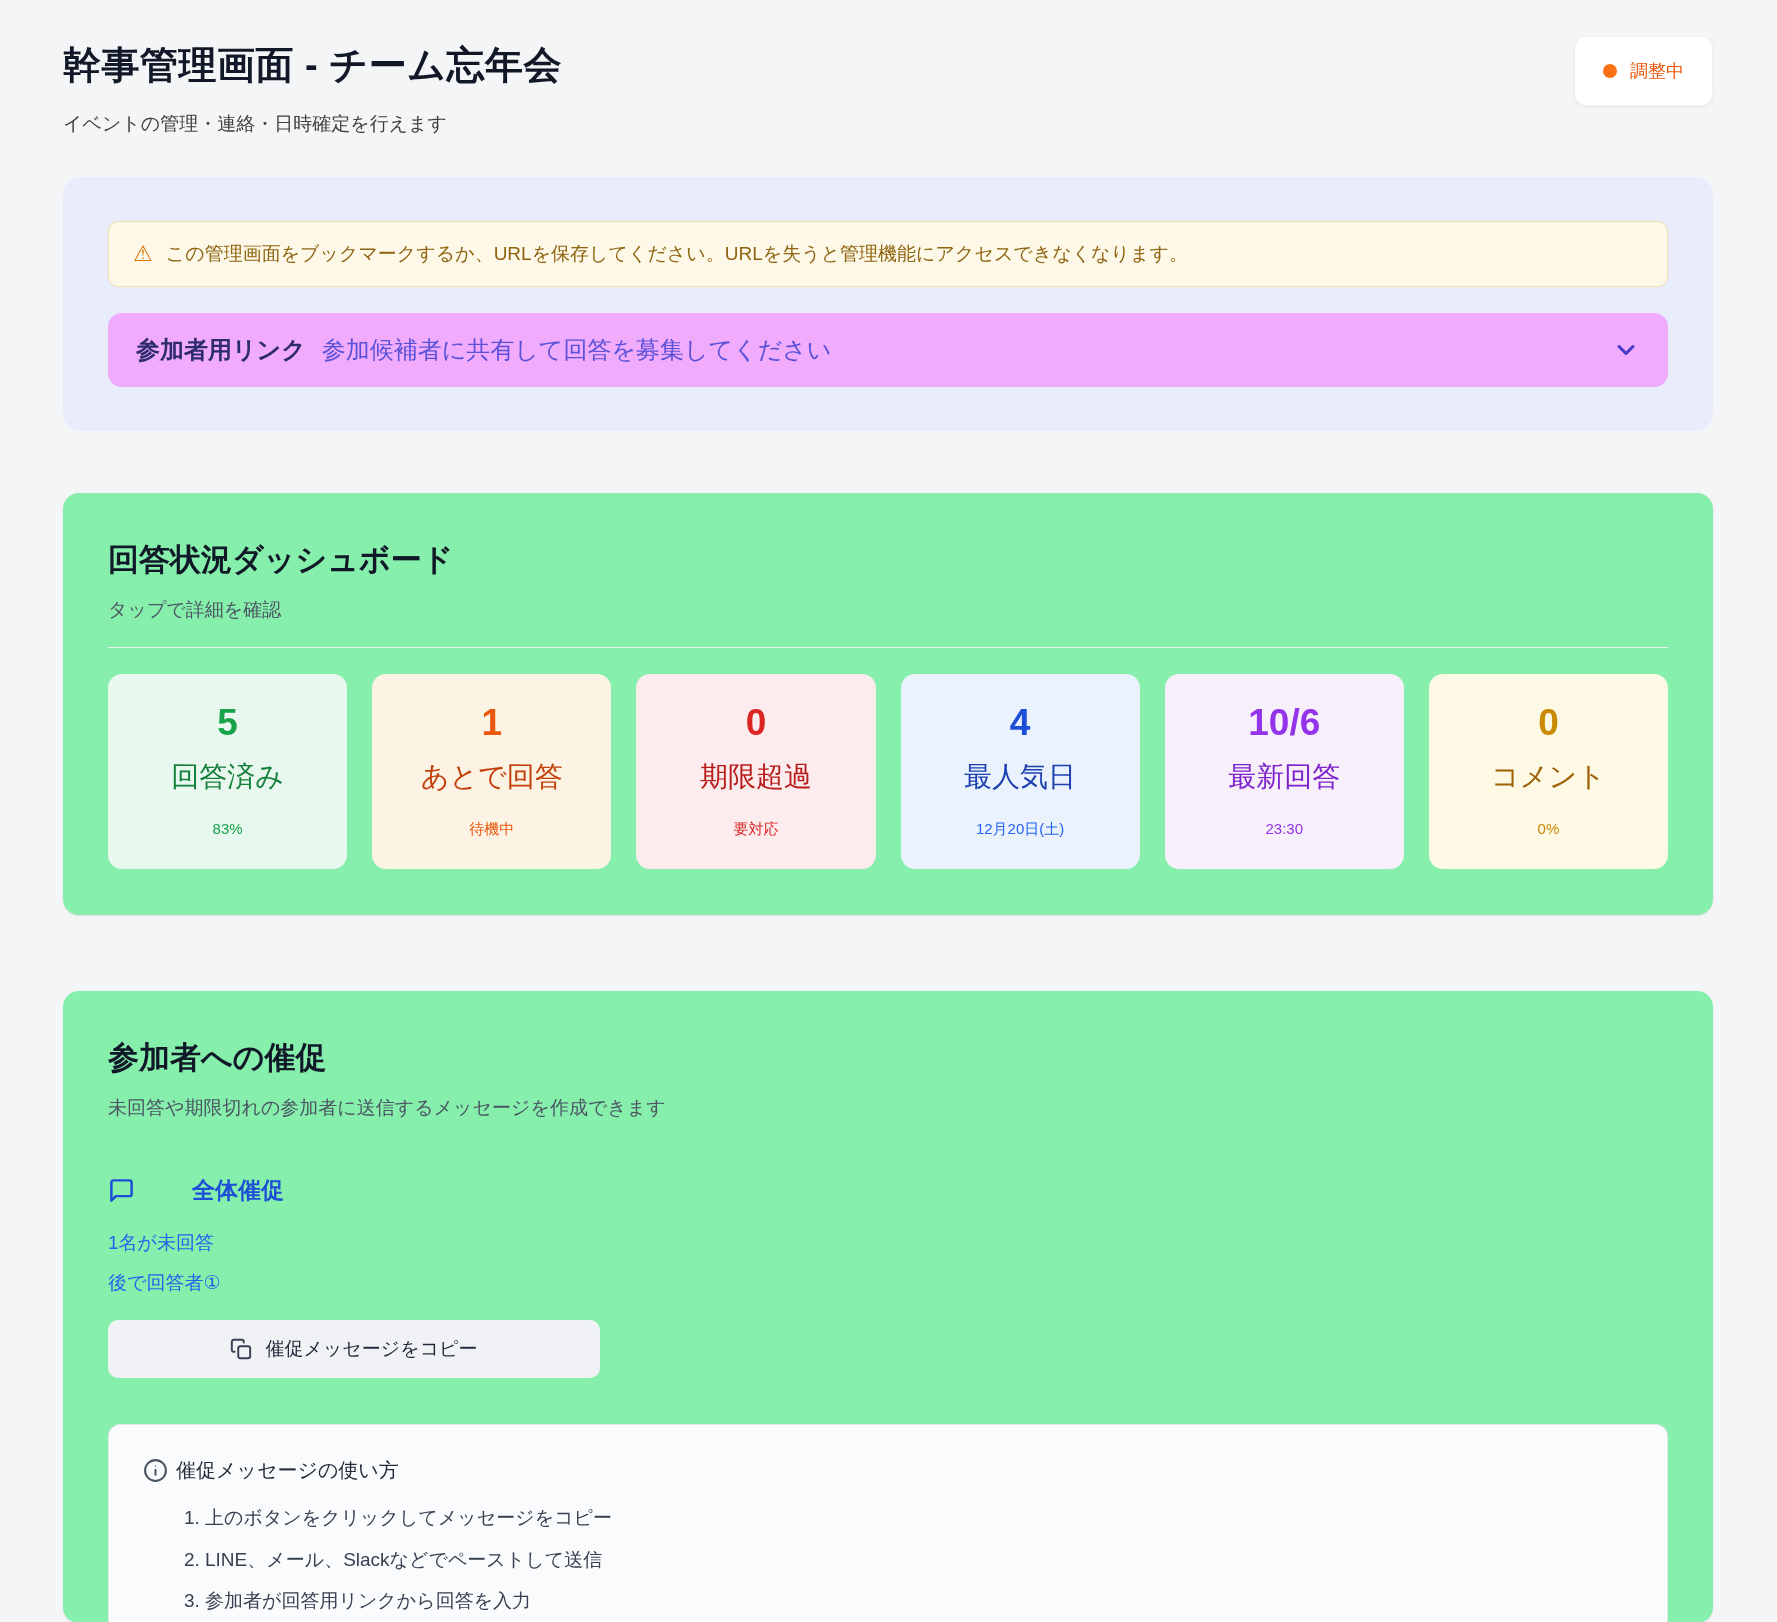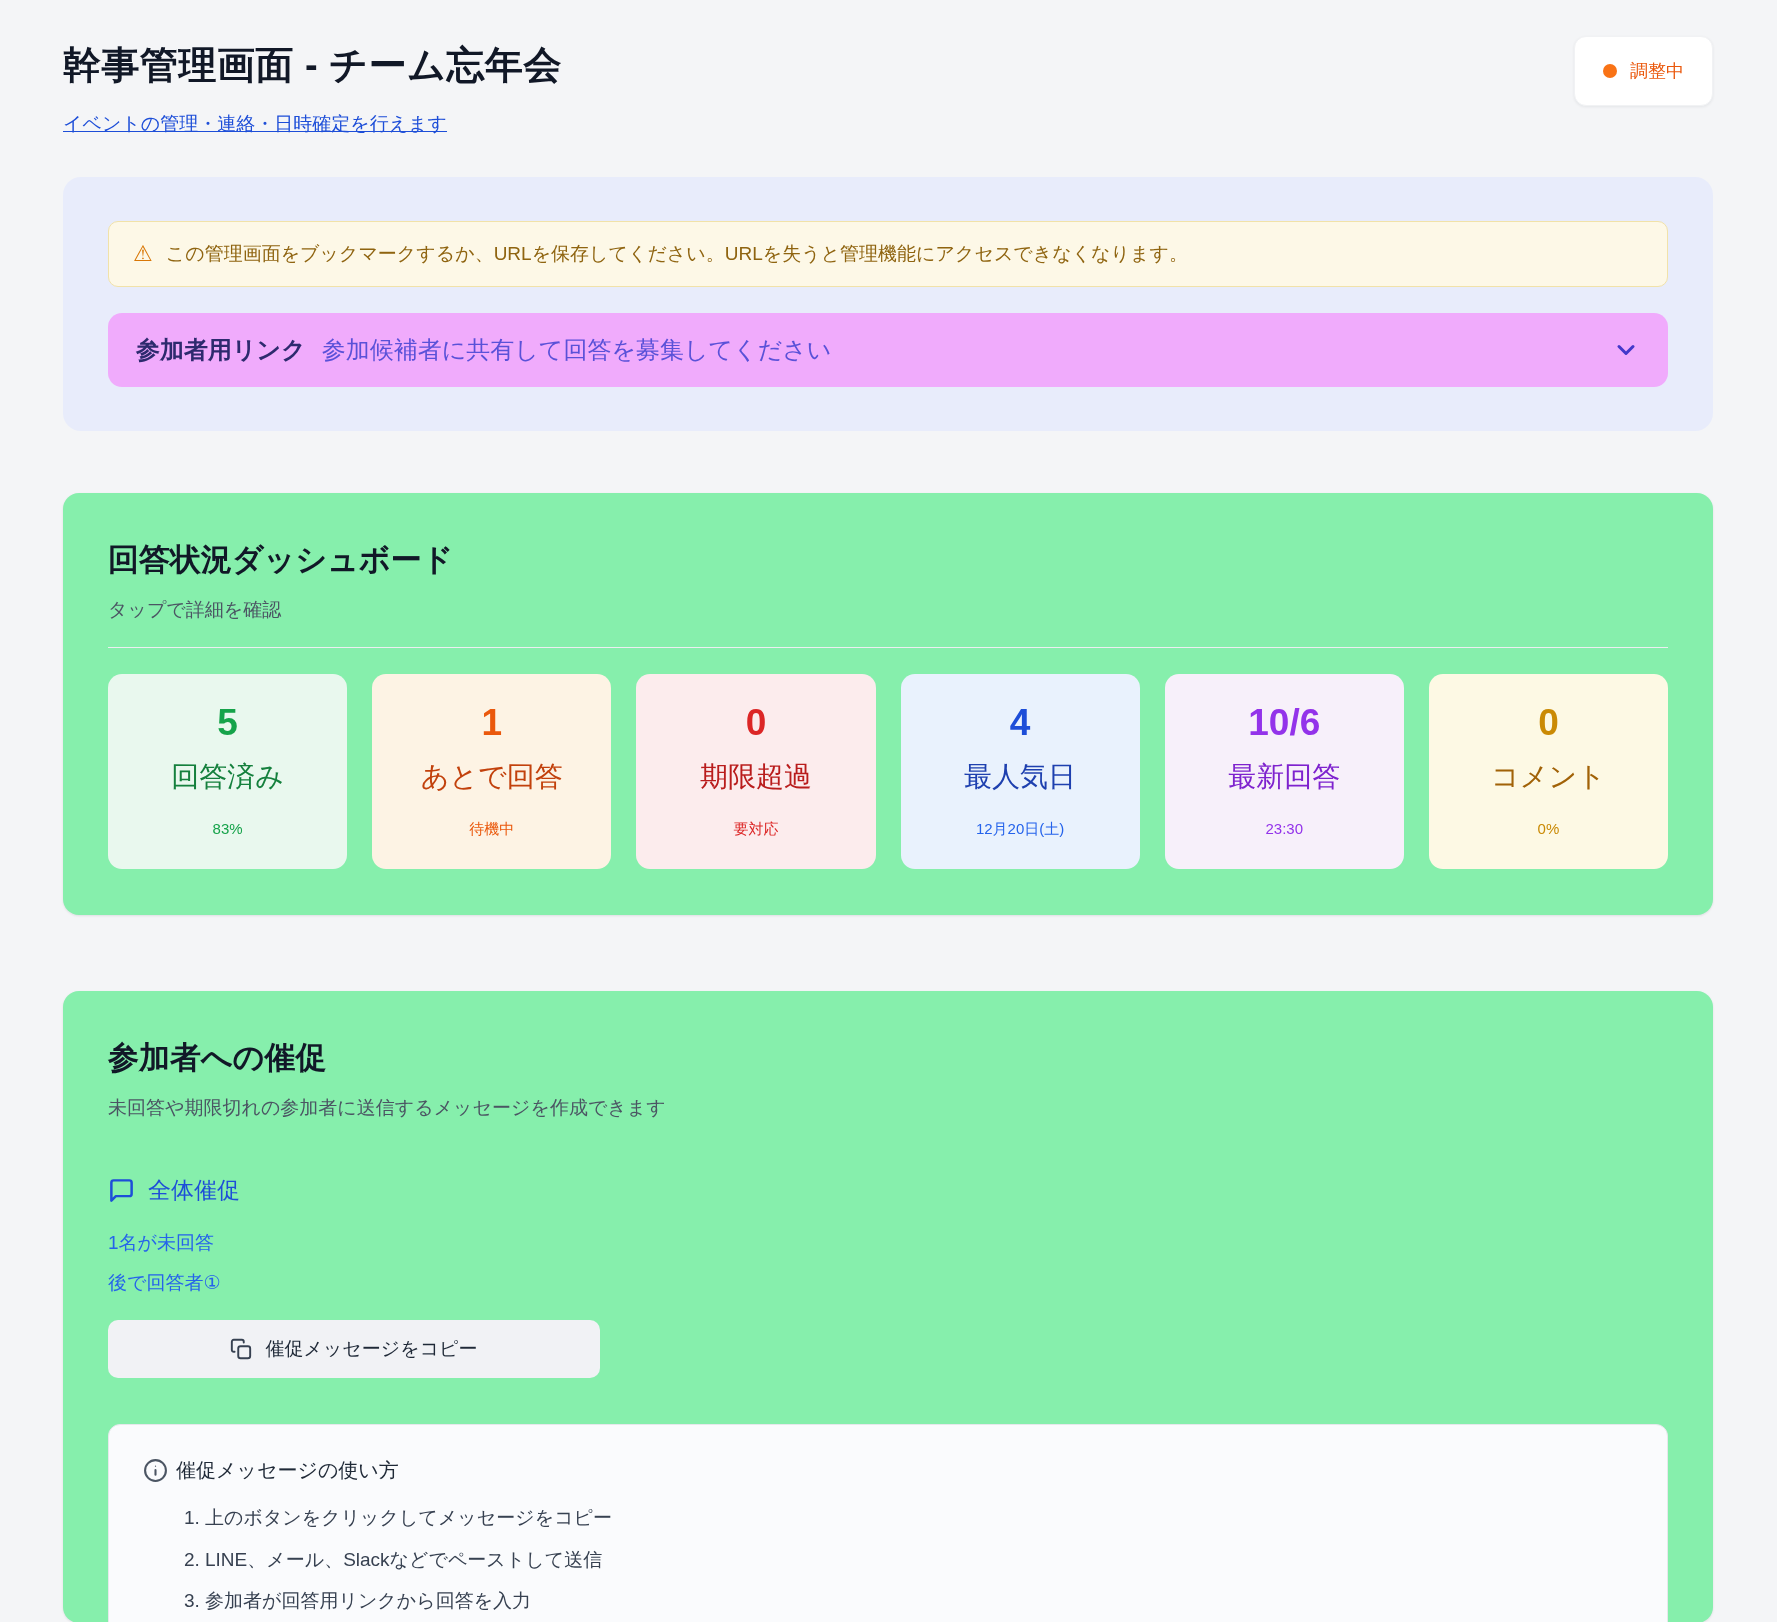--- a/index.html
+++ b/index.html
@@ -9,21 +9,21 @@
     background: #f4f5f7;
     font-family: "Liberation Sans", "DejaVu Sans", sans-serif;
     padding: 30px 64px 0 63px;
     position: relative;
     color: #0f172a;
   }
 
   
   .header-row { display: flex; justify-content: space-between; align-items: flex-start; }
   .page-title { font-size: 38px; font-weight: 700; color: #111827; letter-spacing: 0.5px; margin-top: 10px; }
-  .page-subtitle { font-size: 19px; color: #1d4ed8; margin-top: 20px; text-decoration: underline; }
+  .page-subtitle { font-size: 19px; color: #404040; margin-top: 20px; }
   .status-badge {
     background: #ffffff; border-radius: 12px; border: 1px solid #f1f2f4;
     box-shadow: 0 1px 3px rgba(16,24,40,.07);
     padding: 22px 28px; display: flex; align-items: center; gap: 13px;
     font-size: 18px; margin-top: 6px;
   }
   .status-dot { width: 14px; height: 14px; border-radius: 50%; display: inline-block; }
 
   
   .link-panel {
@@ -59,21 +59,21 @@
 
   
   .stat-grid { display: grid; grid-template-columns: repeat(6, 1fr); gap: 25px; margin-top: 26px; }
   .stat-card { border-radius: 14px; padding: 28px 8px 30px; text-align: center; cursor: pointer; }
   .stat-value { font-size: 37px; font-weight: 700; }
   .stat-label { font-size: 28px; margin-top: 14px; }
   .stat-sub { font-size: 15px; margin-top: 24px; }
 
   
   .group-row { margin-top: 54px; display: flex; align-items: center; gap: 13px; }
-  .group-title { font-size: 23px; font-weight: 400; color: #1d4ed8; }
+  .group-title { font-size: 23px; font-weight: 700; color: #1d4ed8; margin-left: 44px; }
   .reminder-line { font-size: 19px; color: #2563eb; margin-top: 24px; cursor: pointer; width: fit-content; }
   .reminder-line + .reminder-line { margin-top: 14px; }
   .copy-button {
     margin-top: 24px; width: 492px; height: 58px;
     background: #f1f2f5; border: none; border-radius: 10px;
     display: flex; align-items: center; justify-content: center; gap: 13px;
     font-size: 19px; color: #1f2937; cursor: pointer;
     font-family: "Liberation Sans", "DejaVu Sans", sans-serif;
   }
   .help-box {

